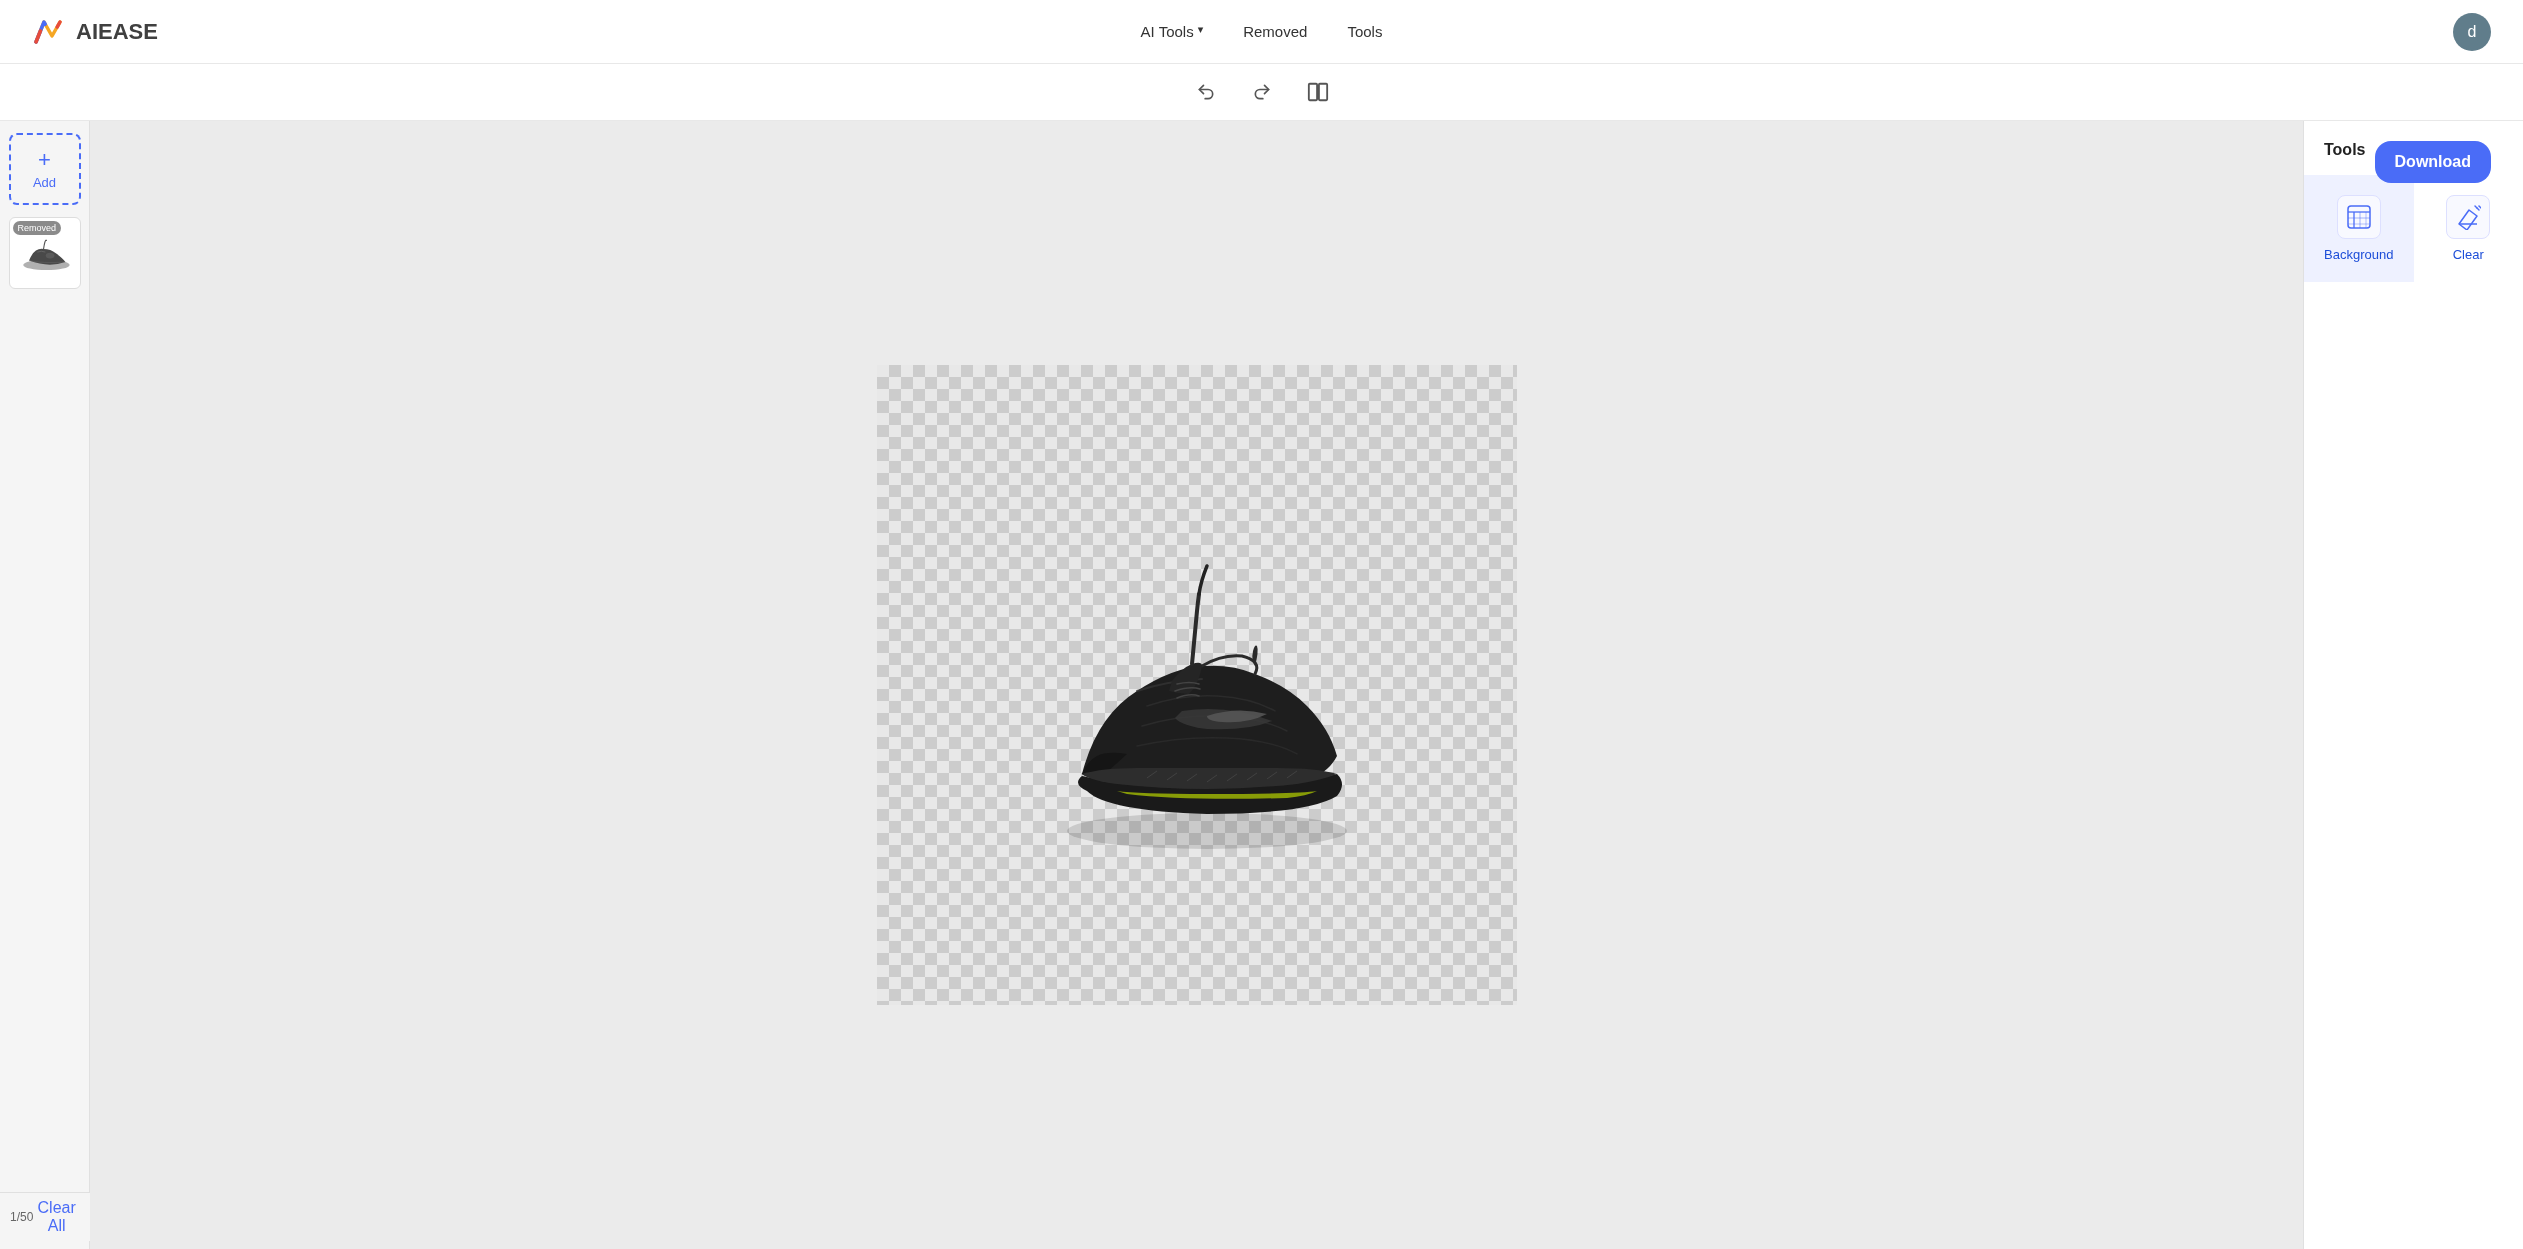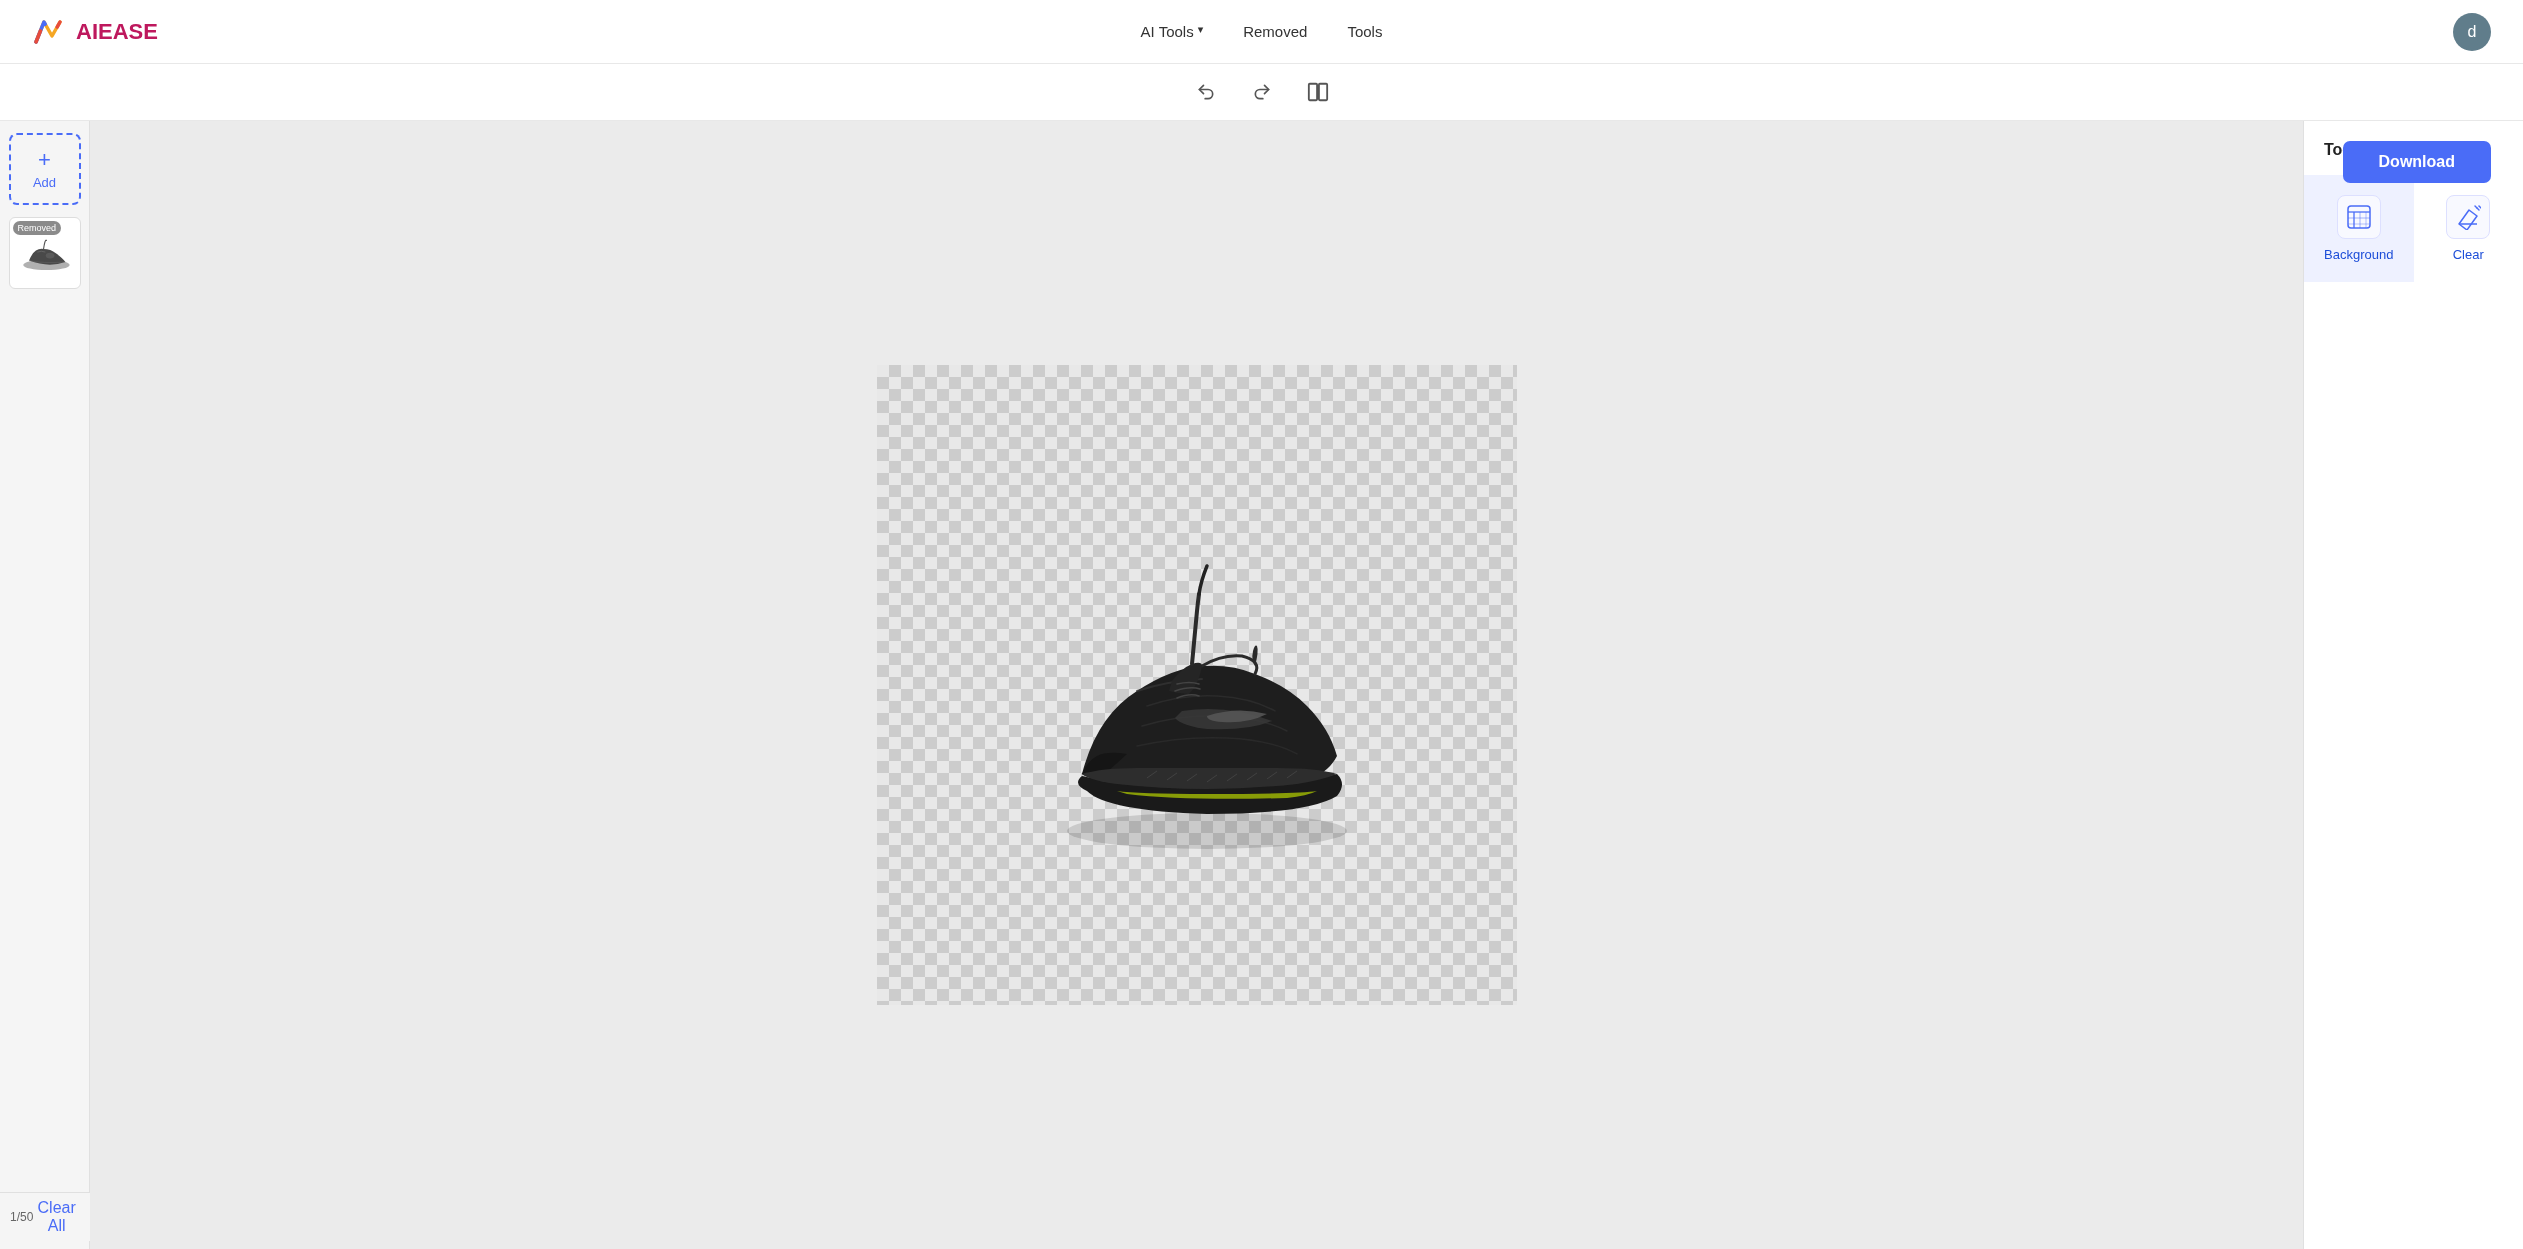--- a/index.html
+++ b/index.html
@@ -16,21 +16,21 @@
       border-bottom: 1px solid #e8e8e8;
       position: relative;
       z-index: 10;
     }
     .logo {
       display: flex;
       align-items: center;
       gap: 8px;
       font-size: 22px;
       font-weight: 700;
-      color: #be185d;
+      color: #404040;
     }
     .logo-icon {
       width: 36px;
       height: 36px;
     }
     .nav {
       display: flex;
       align-items: center;
       gap: 40px;
       position: absolute;
@@ -88,22 +88,22 @@
       font-size: 20px;
     }
 
     .download-btn {
       position: absolute;
       right: 32px;
       top: 77px;
       background: #4a6cf7;
       color: #fff;
       border: none;
-      border-radius: 7px;
-      padding: 12px 36px;
+      border-radius: 16px;
+      padding: 12px 20px;
       font-size: 16px;
       font-weight: 600;
       cursor: pointer;
     }
 
     
     .main {
       display: flex;
       height: calc(100vh - 64px - 57px);
     }

